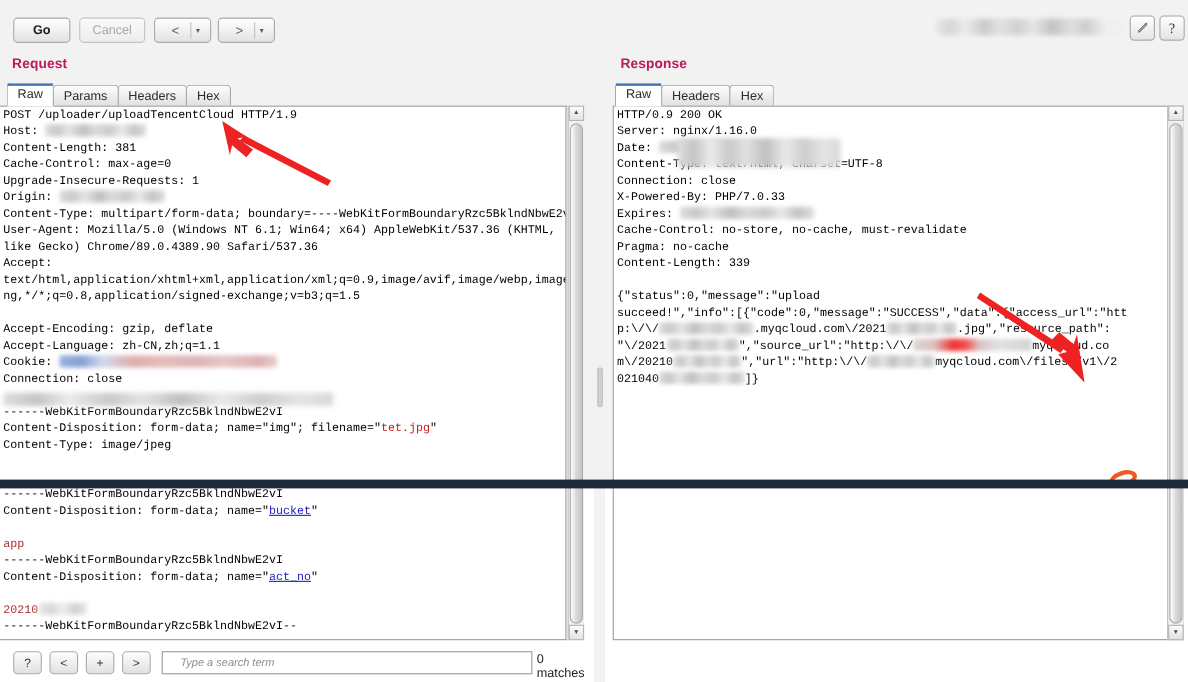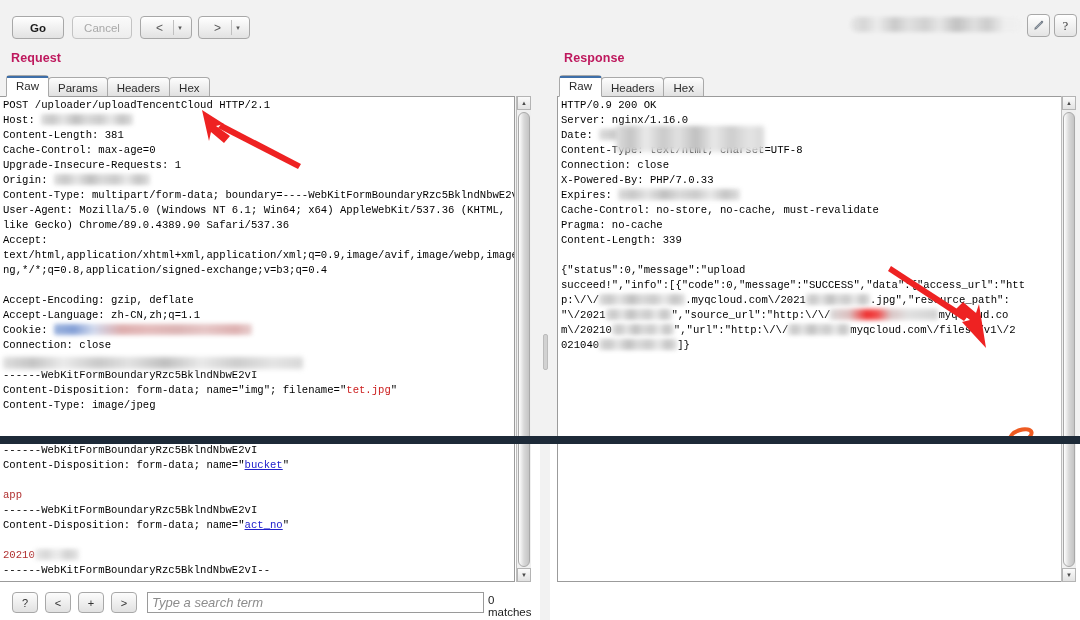--- a/index.html
+++ b/index.html
@@ -213,22 +213,22 @@
     position: absolute; top: 0; width: 26px; height: 21px;
     border: 1px solid #a8a8a8; border-radius: 4px;
     background: linear-gradient(#fdfdfd,#e1e1e1);
     display: flex; align-items: center; justify-content: center;
     font-size: 11px; color: #333; cursor: pointer;
   }
   .sfield {
     position: absolute; top: 0; height: 21px;
     border: 1px solid #9a9a9a; background: #fff;
     font-family: "Liberation Sans", sans-serif;
-    font-size: 13px; font-style: italic; color: #8c8c8c;
-    padding: 0 4px;
+    font-size: 10px; font-style: italic; color: #8c8c8c;
+    padding: 0 16px;
     display: flex; align-items: center;
   }
   .smatches {
     position: absolute; top: 2px;
     font-size: 11.5px; color: #1c1c1c;
   }
 
   .bottombar {
     position: absolute; left: 0; bottom: 0; width: 1080px; height: 8px;
     background: #1d2a38;
@@ -291,32 +291,32 @@
     <div class="panel-title">Request</div>
 
     <div class="tabs">
       <div class="tab active">Raw</div>
       <div class="tab">Params</div>
       <div class="tab">Headers</div>
       <div class="tab">Hex</div>
     </div>
 
     <div class="editor-wrap">
-      <div class="code"><span>POST /uploader/uploadTencentCloud HTTP/2.1</span>
+      <div class="code"><span>POST /uploader/uploadTencentCloud HTTP/1.9</span>
 <span>Host: <span class="bl" style="width:92px"></span></span>
 <span>Content-Length: 381</span>
 <span>Cache-Control: max-age=0</span>
 <span>Upgrade-Insecure-Requests: 1</span>
 <span>Origin: <span class="bl" style="width:96px"></span></span>
 <span>Content-Type: multipart/form-data; boundary=----WebKitFormBoundaryRzc5BklndNbwE2vI</span>
 <span>User-Agent: Mozilla/5.0 (Windows NT 6.1; Win64; x64) AppleWebKit/537.36 (KHTML,</span>
 <span>like Gecko) Chrome/89.0.4389.90 Safari/537.36</span>
 <span>Accept:</span>
 <span>text/html,application/xhtml+xml,application/xml;q=0.9,image/avif,image/webp,image/ap</span>
-<span>ng,*/*;q=0.8,application/signed-exchange;v=b3;q=0.4</span>
+<span>ng,*/*;q=0.8,application/signed-exchange;v=b3;q=1.5</span>
 <span> </span>
 <span>Accept-Encoding: gzip, deflate</span>
 <span>Accept-Language: zh-CN,zh;q=1.1</span>
 <span>Cookie: <span class="bl cookie" style="width:198px"></span></span>
 <span>Connection: close</span>
 
 <span>------WebKitFormBoundaryRzc5BklndNbwE2vI</span>
 <span>Content-Disposition: form-data; name="img"; filename="<span class="red">tet.jpg</span>"</span>
 <span>Content-Type: image/jpeg</span>
 

